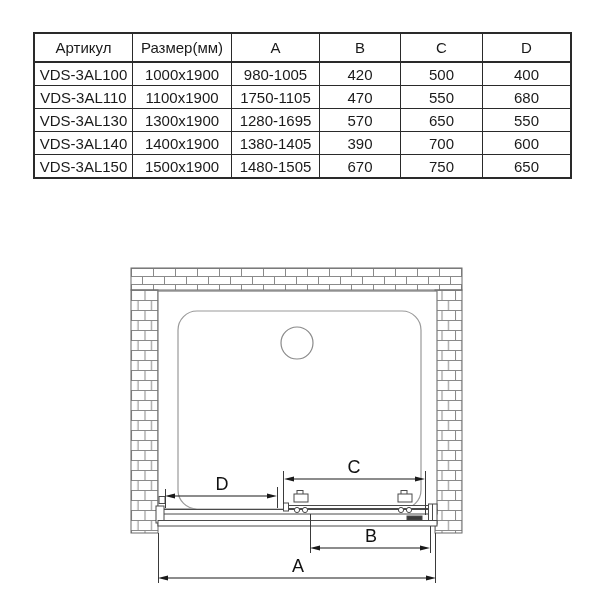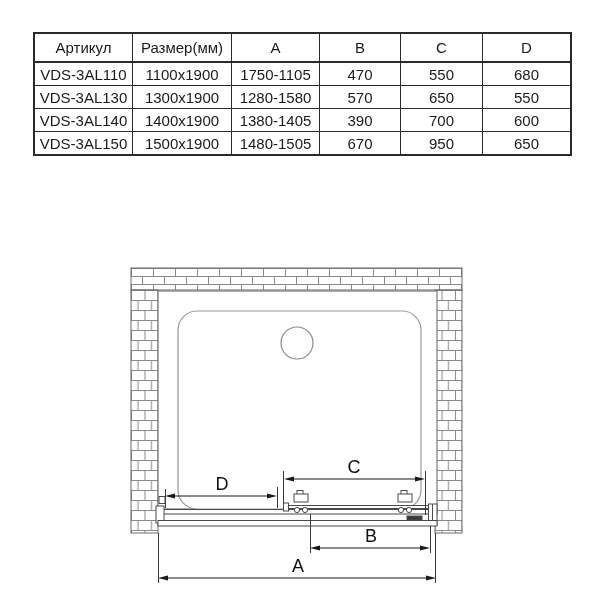--- a/index.html
+++ b/index.html
@@ -43,49 +43,57 @@
             <th>Артикул</th>
             <th>Размер(мм)</th>
             <th>A</th>
             <th>B</th>
             <th>C</th>
             <th>D</th>
           </tr>
       </thead>
       <tbody>
           <tr>
+            <td>VDS-3AL100</td>
+            <td>1000x1900</td>
+            <td>980-1005</td>
+            <td>420</td>
+            <td>500</td>
+            <td>400</td>
+          </tr>
+          <tr>
             <td>VDS-3AL110</td>
             <td>1100x1900</td>
             <td>1750-1105</td>
             <td>470</td>
             <td>550</td>
             <td>680</td>
           </tr>
           <tr>
             <td>VDS-3AL130</td>
             <td>1300x1900</td>
-            <td>1280-1580</td>
+            <td>1280-1695</td>
             <td>570</td>
             <td>650</td>
             <td>550</td>
           </tr>
           <tr>
             <td>VDS-3AL140</td>
             <td>1400x1900</td>
             <td>1380-1405</td>
             <td>390</td>
             <td>700</td>
             <td>600</td>
           </tr>
           <tr>
             <td>VDS-3AL150</td>
             <td>1500x1900</td>
             <td>1480-1505</td>
             <td>670</td>
-            <td>950</td>
+            <td>750</td>
             <td>650</td>
           </tr>
         </tbody>
     </table>
   </div>
 
   <svg class="drawing" viewBox="0 0 600 600">
     <defs>
       <pattern id="brickH" width="22" height="16" patternUnits="userSpaceOnUse" patternTransform="translate(131,268)">
         <rect width="22" height="16" fill="#ffffff"></rect>

